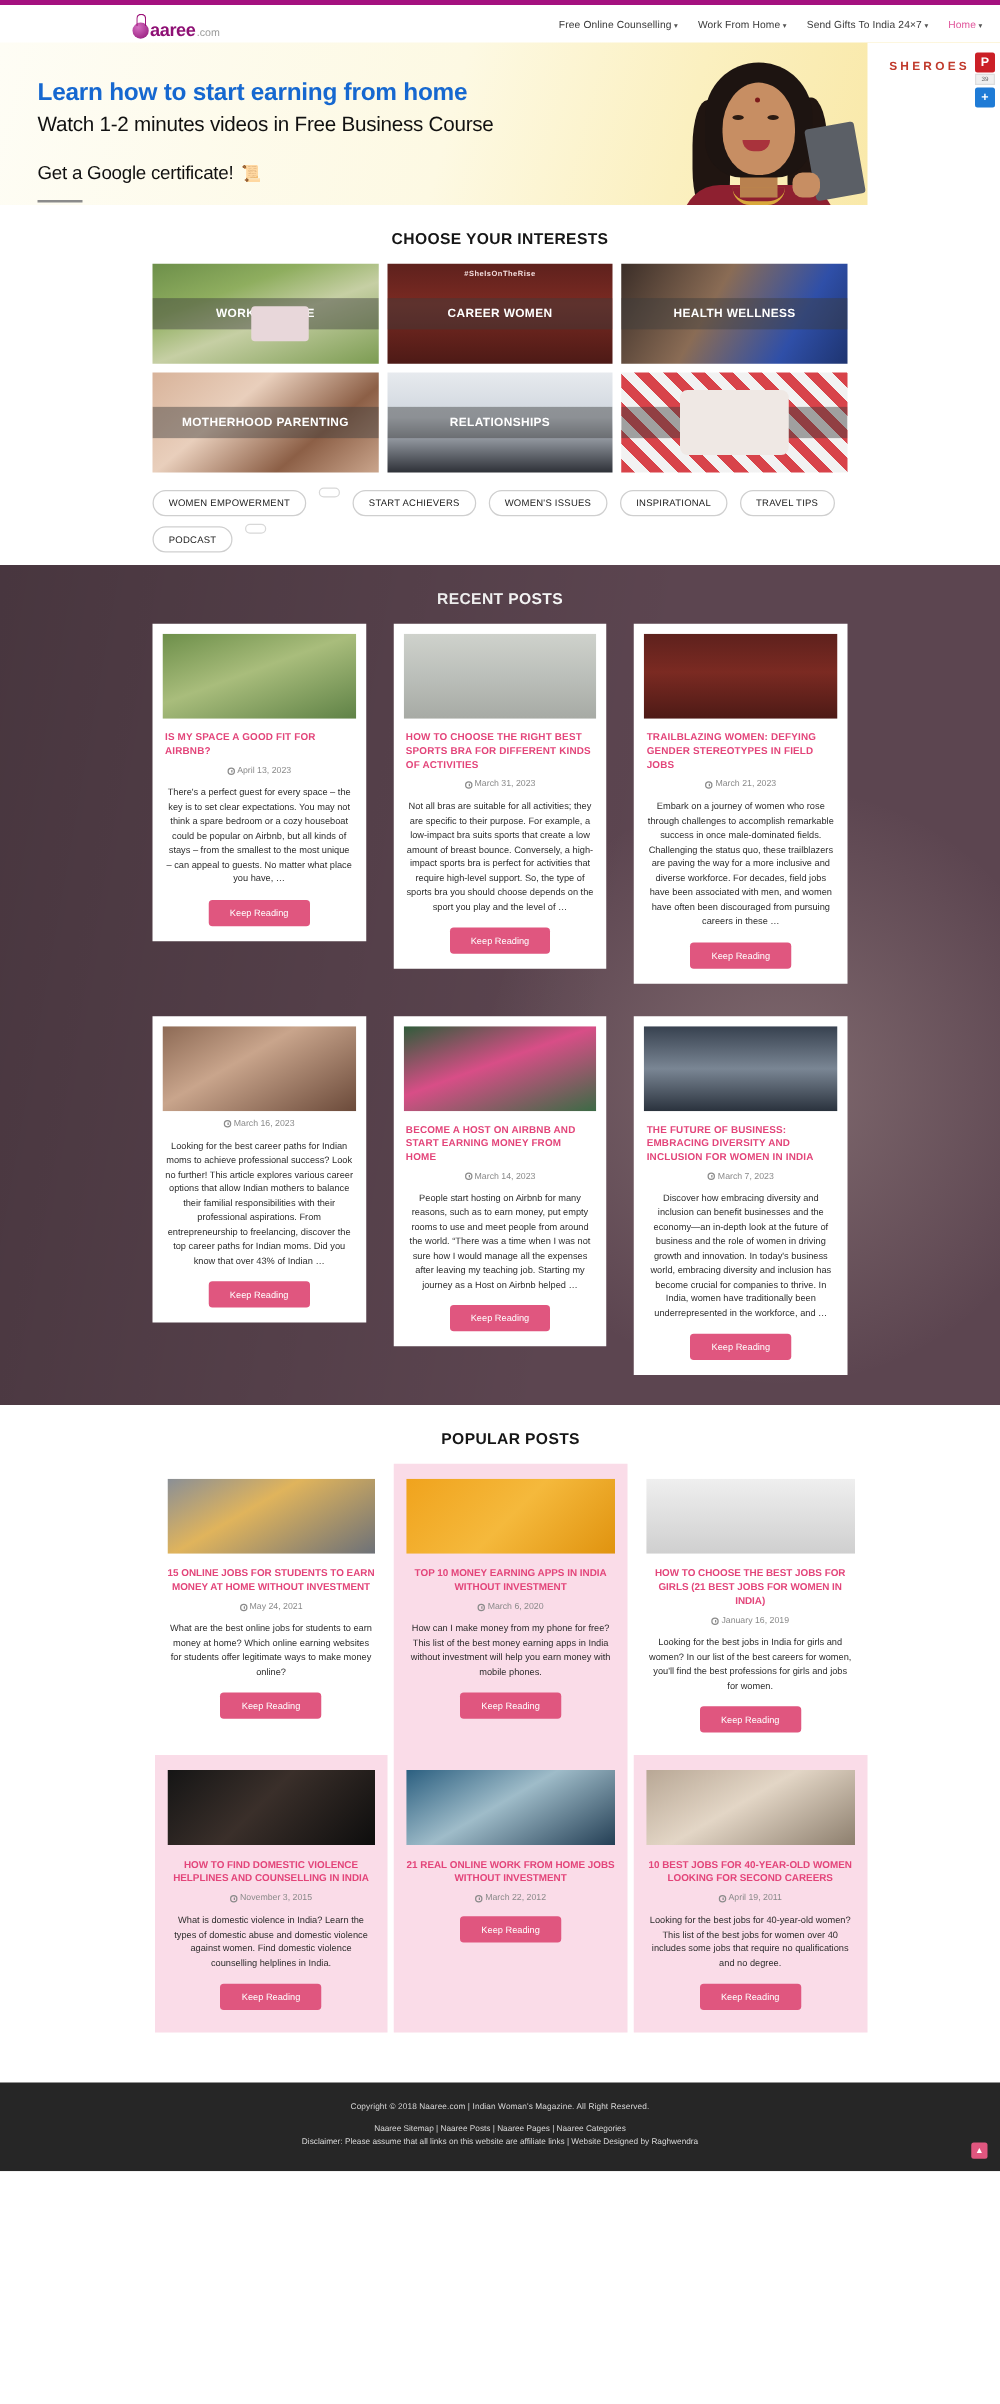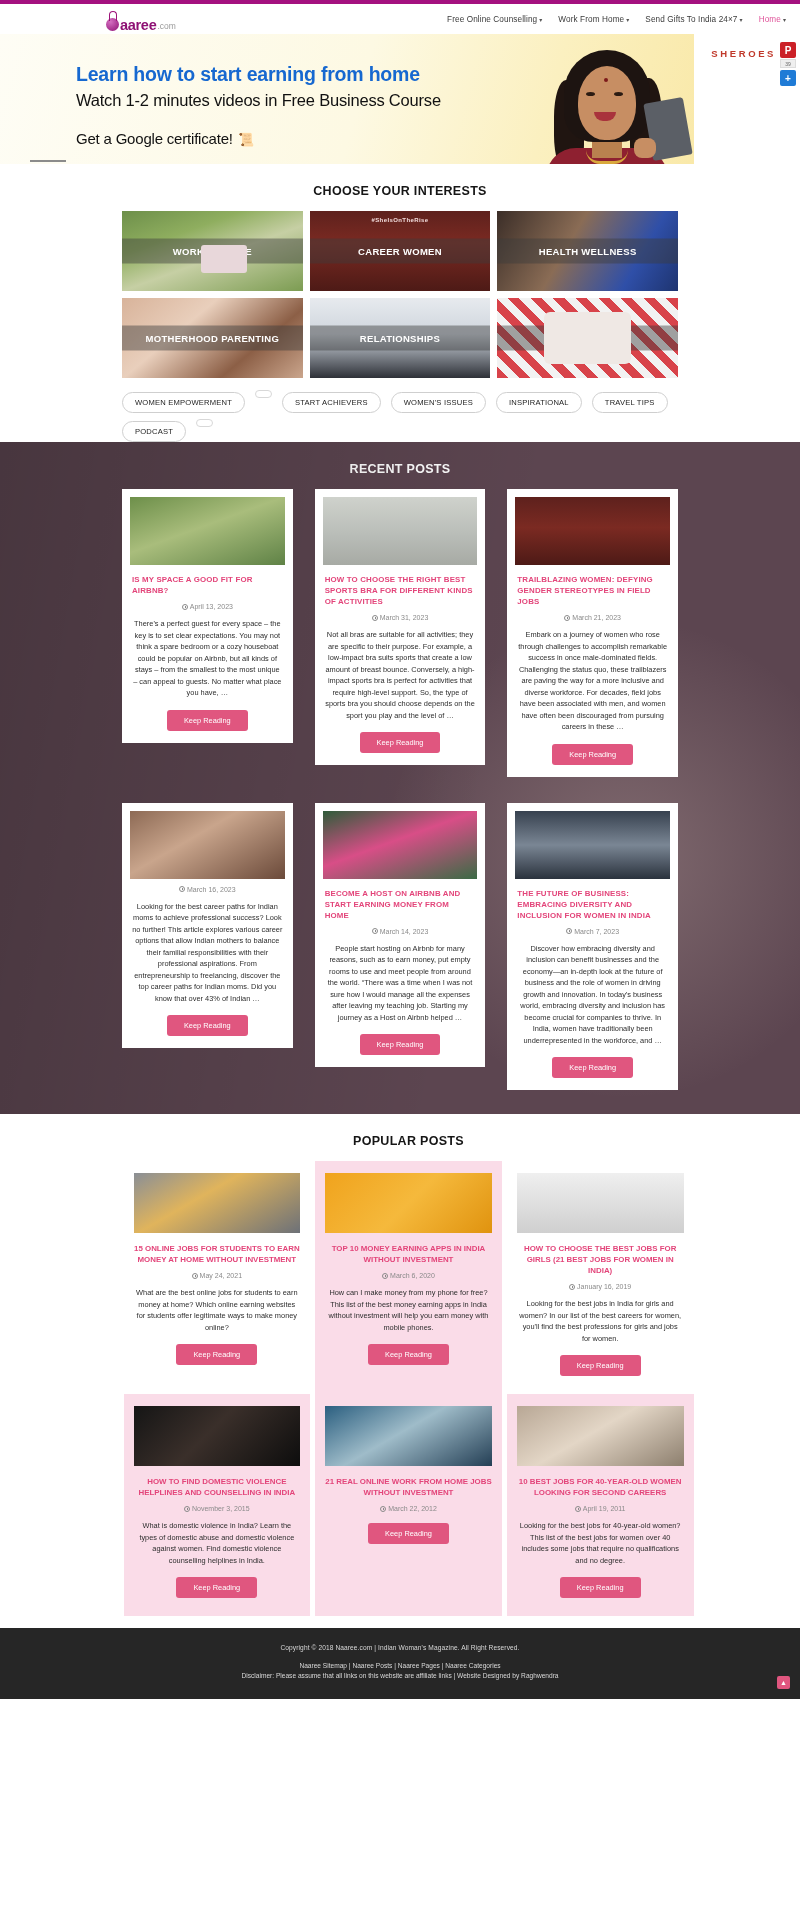--- a/index.html
+++ b/index.html
@@ -85,21 +85,21 @@
     color: #555;
   }
 
   
   .hero {
     position: relative;
     height: 130px;
     background: linear-gradient(105deg, #fefdf5 0%, #fdf9e3 45%, #fbf0c0 68%, #f8e49a 100%);
     overflow: hidden;
   }
-  .hero-inner { padding: 28px 0 0 30px; position: relative; z-index: 3; margin-left: 46px; }
+  .hero-inner { padding: 28px 0 0 30px; position: relative; z-index: 3; }
   .hero-h1 {
     font-size: 19.5px;
     font-weight: bold;
     color: #1668d0;
     letter-spacing: -0.2px;
     line-height: 24px;
   }
   .hero-h2 {
     font-size: 16.5px;
     color: #111;
@@ -245,21 +245,21 @@
     text-align: center;
     font-size: 12.5px;
     font-weight: bold;
     letter-spacing: 0.3px;
     color: #161616;
     padding: 20px 0 13px;
   }
   .sec-title.on-dark { color: #fff; }
 
   
-  .interests-wrap { background: #fff; padding-bottom: 0; }
+  .interests-wrap { background: #fff; padding-bottom: 10px; }
   .grid3 {
     width: 556px;
     margin: 0 auto;
     display: grid;
     grid-template-columns: repeat(3, 1fr);
     gap: 7px;
   }
   .tile {
     position: relative;
     height: 80px;
@@ -407,21 +407,21 @@
   .p5 { background: linear-gradient(160deg,#2f5c3a,#d84e87 45%,#3b6b45); }
   .p6 { background: linear-gradient(180deg,#37414f,#7a8694 50%,#2a323d); }
   .p7 { background: linear-gradient(150deg,#8a8f96,#e0b45c 40%,#6d7178); }
   .p8 { background: linear-gradient(135deg,#f0a31d,#f5b93c 50%,#e0930f); }
   .p9 { background: linear-gradient(180deg,#efefef,#dcdcdc 60%,#cfcfcf); }
   .p10 { background: linear-gradient(135deg,#151515,#3a2f2a 45%,#0d0d0d); }
   .p11 { background: linear-gradient(150deg,#2b5f80,#9fbcc9 45%,#243f55); }
   .p12 { background: linear-gradient(150deg,#b8a795,#e3d6c6 45%,#8d7f6e); }
 
   
-  .popular { background: #fff; padding-bottom: 12px; margin-left: 17px; }
+  .popular { background: #fff; padding-bottom: 40px; margin-left: 17px; }
   .pop-grid {
     width: 570px;
     margin: 0 auto;
     display: grid;
     grid-template-columns: repeat(3, 1fr);
     column-gap: 5px;
     row-gap: 0;
   }
   .pcard {
     padding: 12px 10px 18px;

